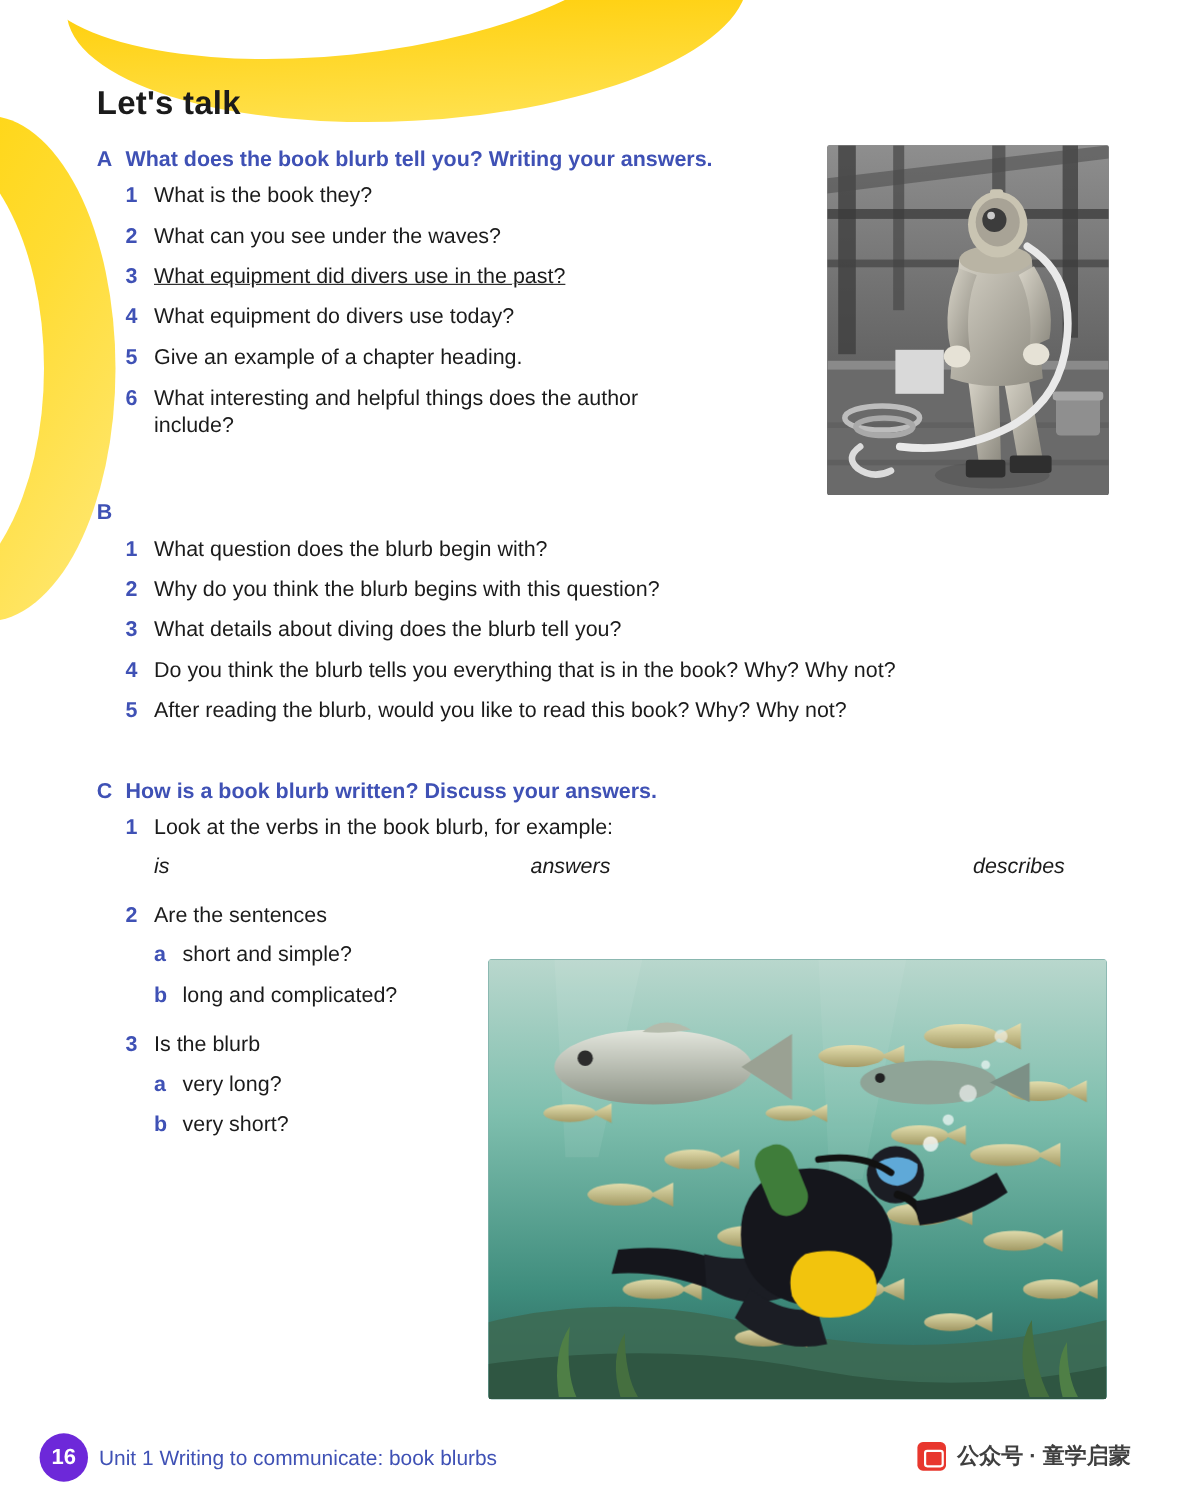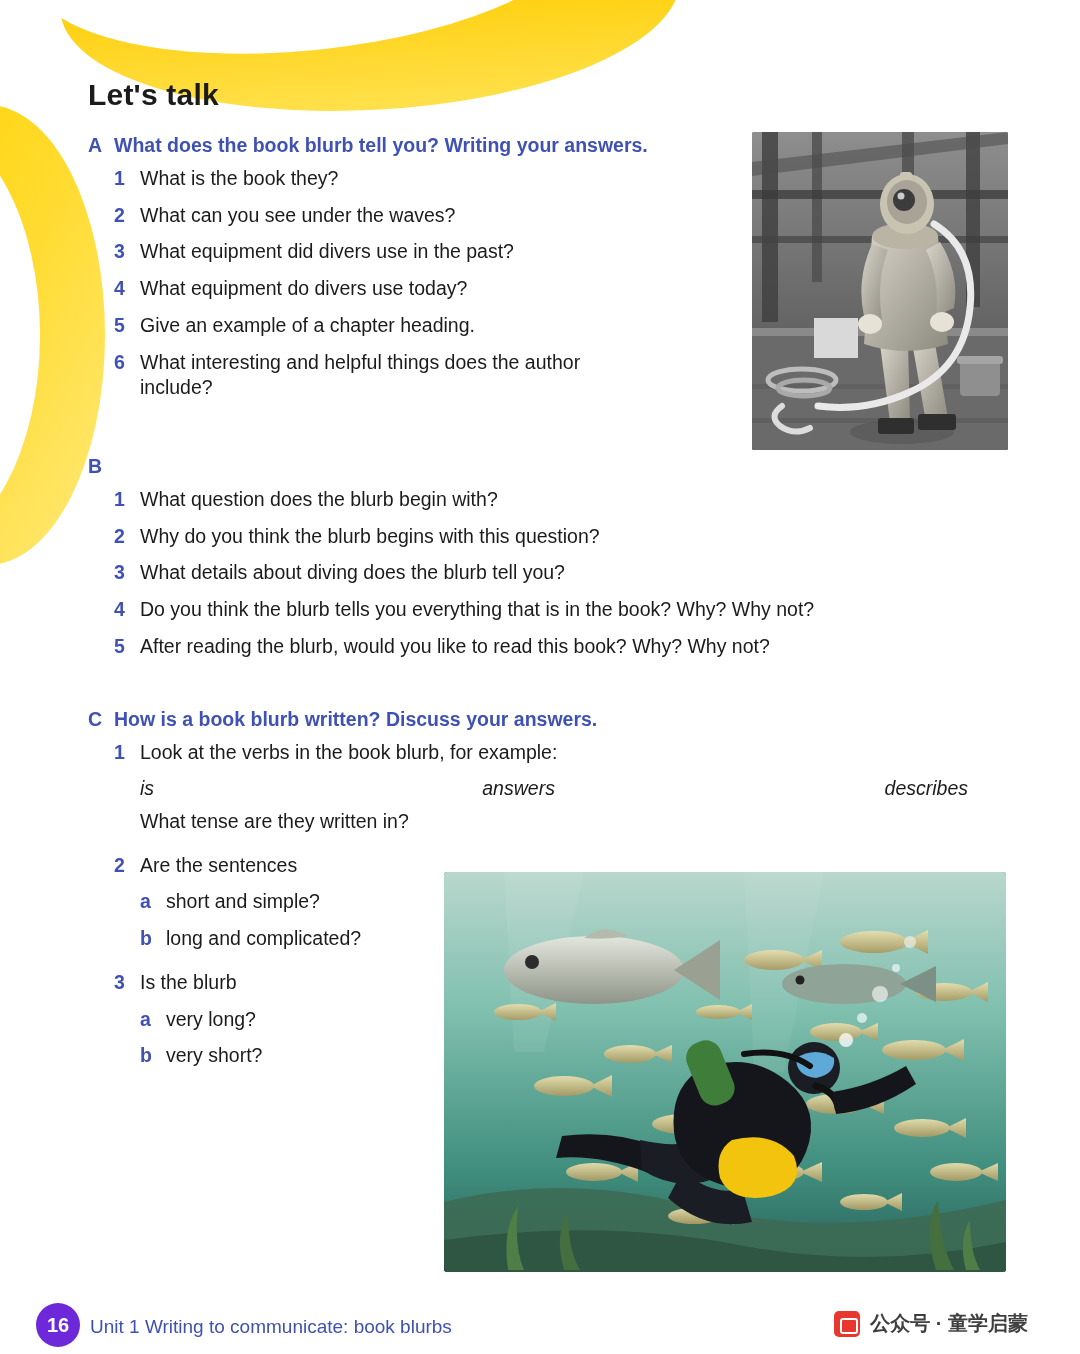--- a/index.html
+++ b/index.html
@@ -229,21 +229,21 @@
     <div class="q">
       <span class="q-num">1</span>
       <span class="q-text" style="max-width:600px;">What is the book they?</span>
     </div>
     <div class="q">
       <span class="q-num">2</span>
       <span class="q-text" style="max-width:600px;">What can you see under the waves?</span>
     </div>
     <div class="q">
       <span class="q-num">3</span>
-      <span class="q-text" style="max-width:600px;">What equipment did divers use in the past?</span>
+      <span class="q-text" style="max-width:600px;text-decoration:underline;">What equipment did divers use in the past?</span>
     </div>
     <div class="q">
       <span class="q-num">4</span>
       <span class="q-text" style="max-width:600px;">What equipment do divers use today?</span>
     </div>
     <div class="q">
       <span class="q-num">5</span>
       <span class="q-text" style="max-width:600px;">Give an example of a chapter heading.</span>
     </div>
     <div class="q">
@@ -288,21 +288,20 @@
       <span class="q-num">1</span>
       <span class="q-text">Look at the verbs in the book blurb, for example:</span>
     </div>
 
     <div class="verbs">
       <span class="verb-1">is</span>
       <span class="verb-2">answers</span>
       <span>describes</span>
     </div>
 
-    <div class="plain">What tense are they written in?</div>
 
     <div class="q" style="margin-top:20px;">
       <span class="q-num">2</span>
       <span class="q-text">Are the sentences</span>
     </div>
     <div class="q sub">
       <span class="q-num">a</span>
       <span class="q-text">short and simple?</span>
     </div>
     <div class="q sub">

